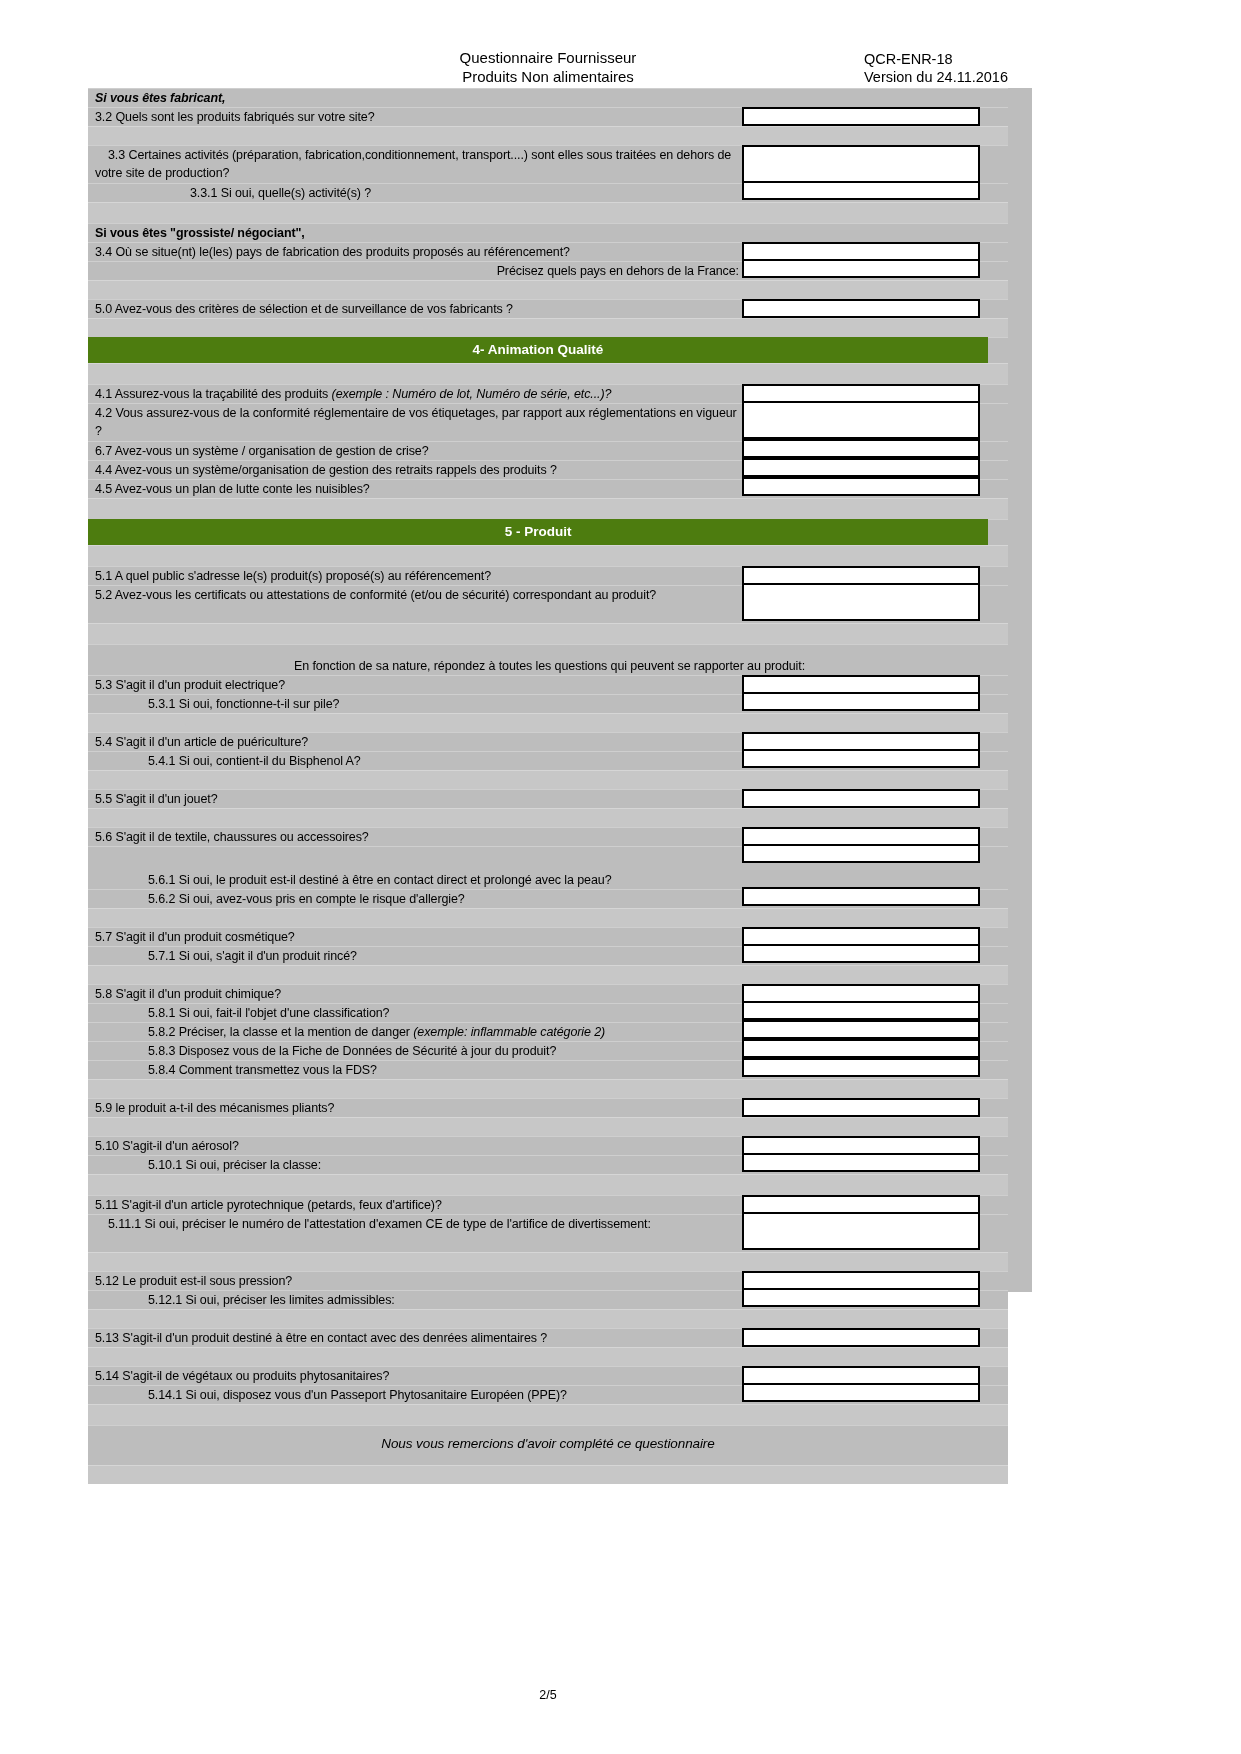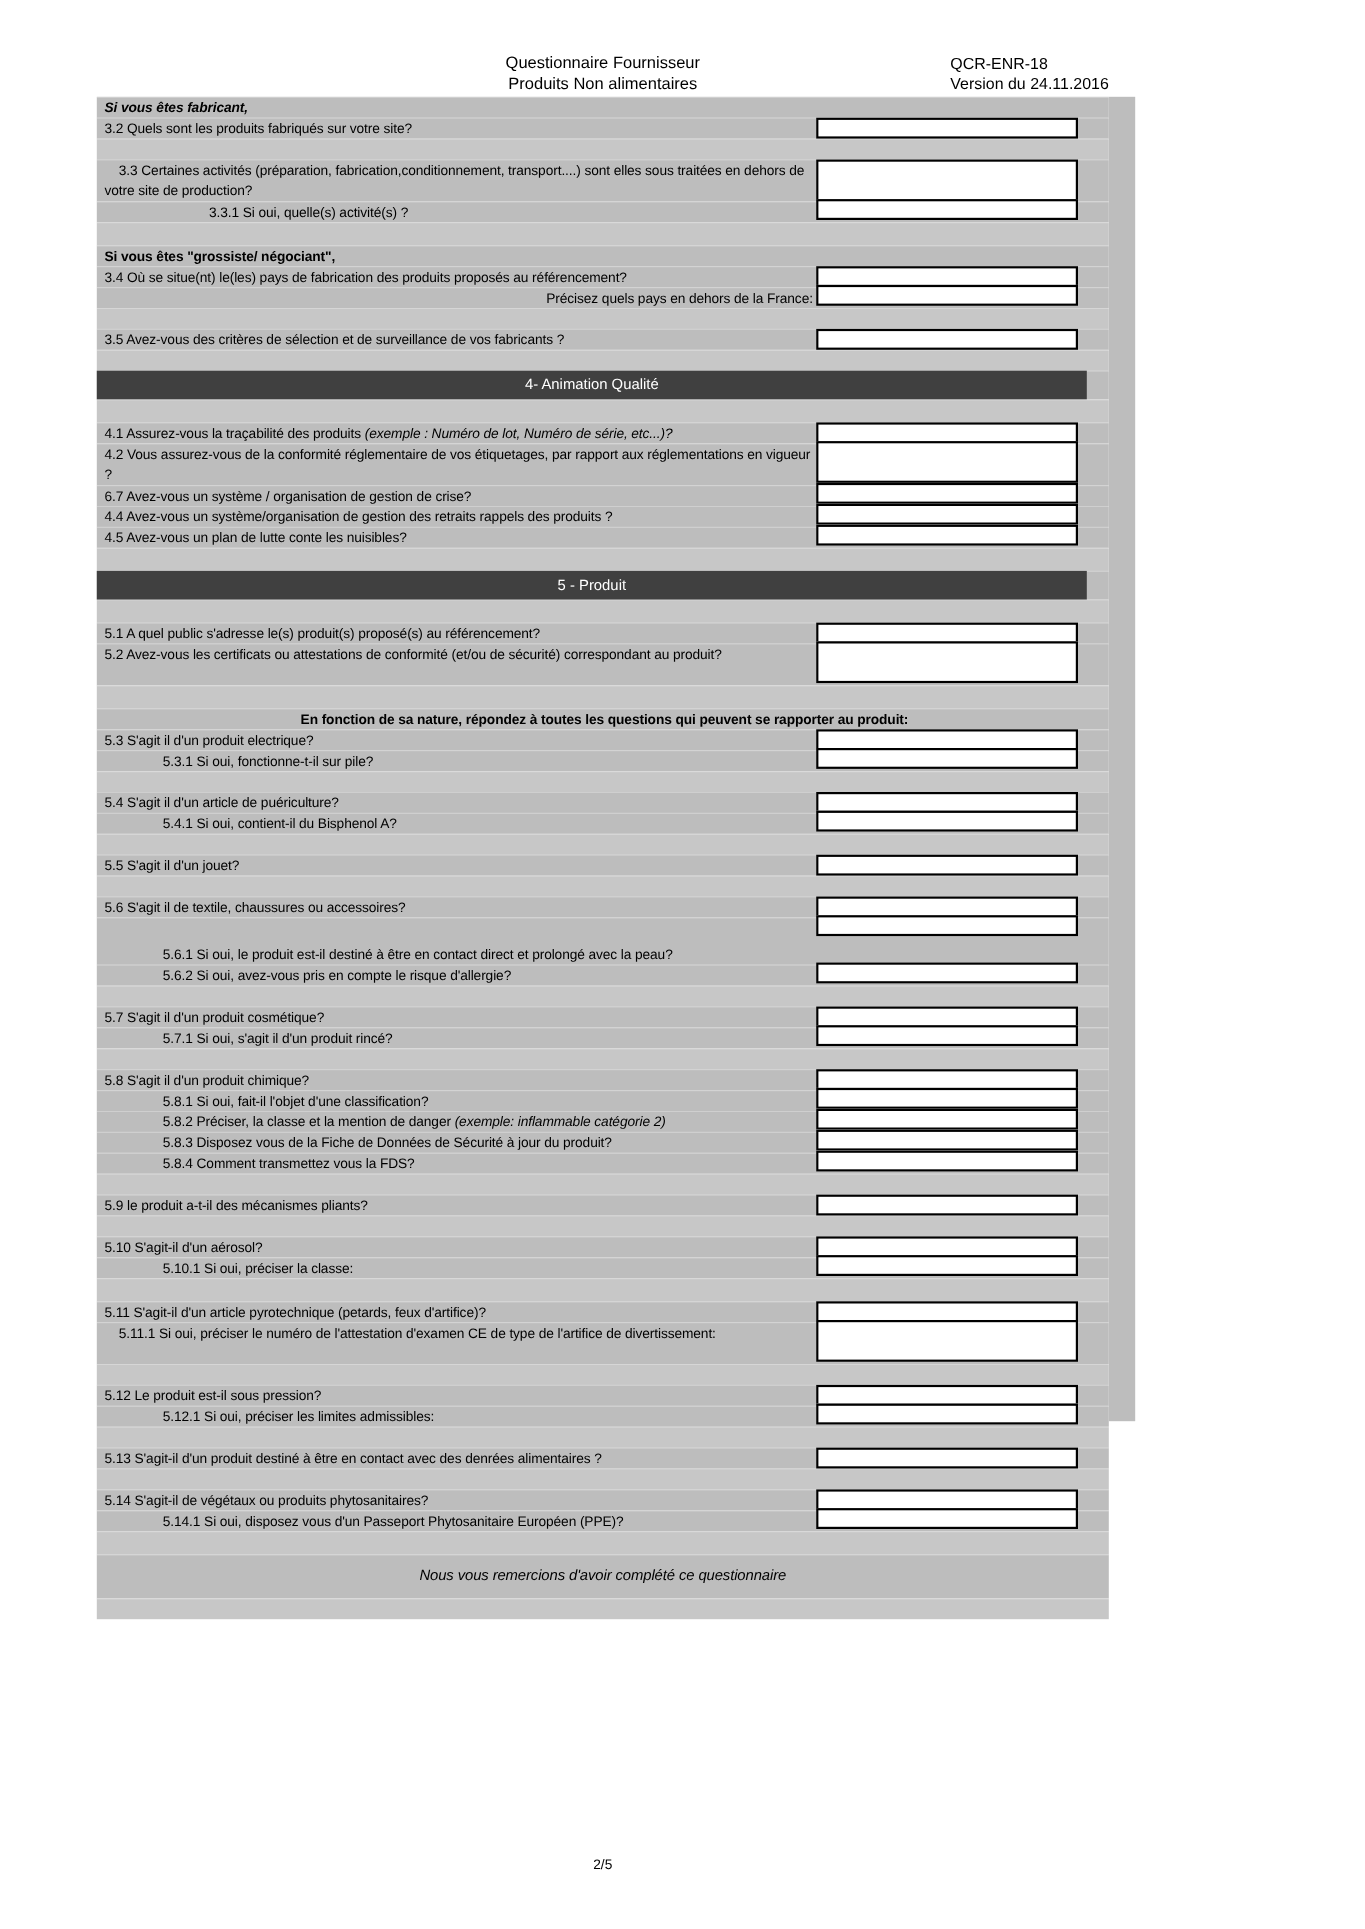--- a/index.html
+++ b/index.html
@@ -18,23 +18,23 @@
        box-shadow:inset 0 1px 0 rgba(255,255,255,.28);}
   .lbl{flex:1;font-size:12.5px;line-height:18px;padding:1px 4px 0 7px;letter-spacing:-0.1px;}
   .ibox{flex:none;width:238px;height:19px;margin-right:28px;background:#fff;
         border:2px solid #000;box-sizing:border-box;}
   .box-m{height:38px;}
   .tall{min-height:38px;}
   .join{margin-top:-2px;}
 
   .t-label-b  .lbl{font-weight:bold;}
   .t-label-bi .lbl{font-weight:bold;font-style:italic;}
-  .t-section .lbl{margin-right:20px;background:#404040;color:#fff;font-weight:normal;
+  .t-section .lbl{margin-right:20px;background:#4d7c0f;color:#fff;font-weight:bold;
                   font-size:13.5px;text-align:center;padding:4px 0;letter-spacing:0;}
-  .t-note .lbl{font-weight:bold;text-align:center;}
+  .t-note .lbl{font-weight:normal;text-align:center;margin-top:12px;}
   .t-right .lbl{text-align:right;padding-right:3px;}
   .t-closing .lbl{text-align:center;font-style:italic;font-size:13.5px;padding:10px 0 12px;}
   .t-spacer{background:#c7c7c7;}
   .sp-s{height:10px;}.sp-m{height:14px;}.sp-l{height:21px;}
 
   .ind-1 .lbl{text-indent:13px;}
   .ind-2 .lbl{padding-left:102px;}
   .ind-3 .lbl{padding-left:60px;}
   .hang .lbl{padding-left:96px;text-indent:-76px;}
   .nw .lbl{white-space:nowrap;margin-top:24px;}
@@ -82,21 +82,21 @@
     <div class="row t-q">
       <div class="lbl"><span>3.4 Où se situe(nt) le(les) pays de fabrication des produits proposés au référencement?</span></div>
       <div class="ibox box-s"></div>
     </div>
     <div class="row t-right">
       <div class="lbl"><span>Précisez quels pays en dehors de la France:</span></div>
       <div class="ibox box-s join"></div>
     </div>
     <div class="row t-spacer sp-m"></div>
     <div class="row t-q">
-      <div class="lbl"><span>3.5 Avez-vous des critères de sélection et de surveillance de vos fabricants ?</span></div>
+      <div class="lbl"><span>5.0 Avez-vous des critères de sélection et de surveillance de vos fabricants ?</span></div>
       <div class="ibox box-s"></div>
     </div>
     <div class="row t-spacer sp-s"></div>
     <div class="row t-section">
       <div class="lbl"><span>4- Animation Qualité</span></div>
     </div>
     <div class="row t-spacer sp-l"></div>
     <div class="row t-q">
       <div class="lbl"><span>4.1 Assurez-vous la traçabilité des produits </span><span class="it">(exemple : Numéro de lot, Numéro de série,  etc...)?</span></div>
       <div class="ibox box-s"></div>

